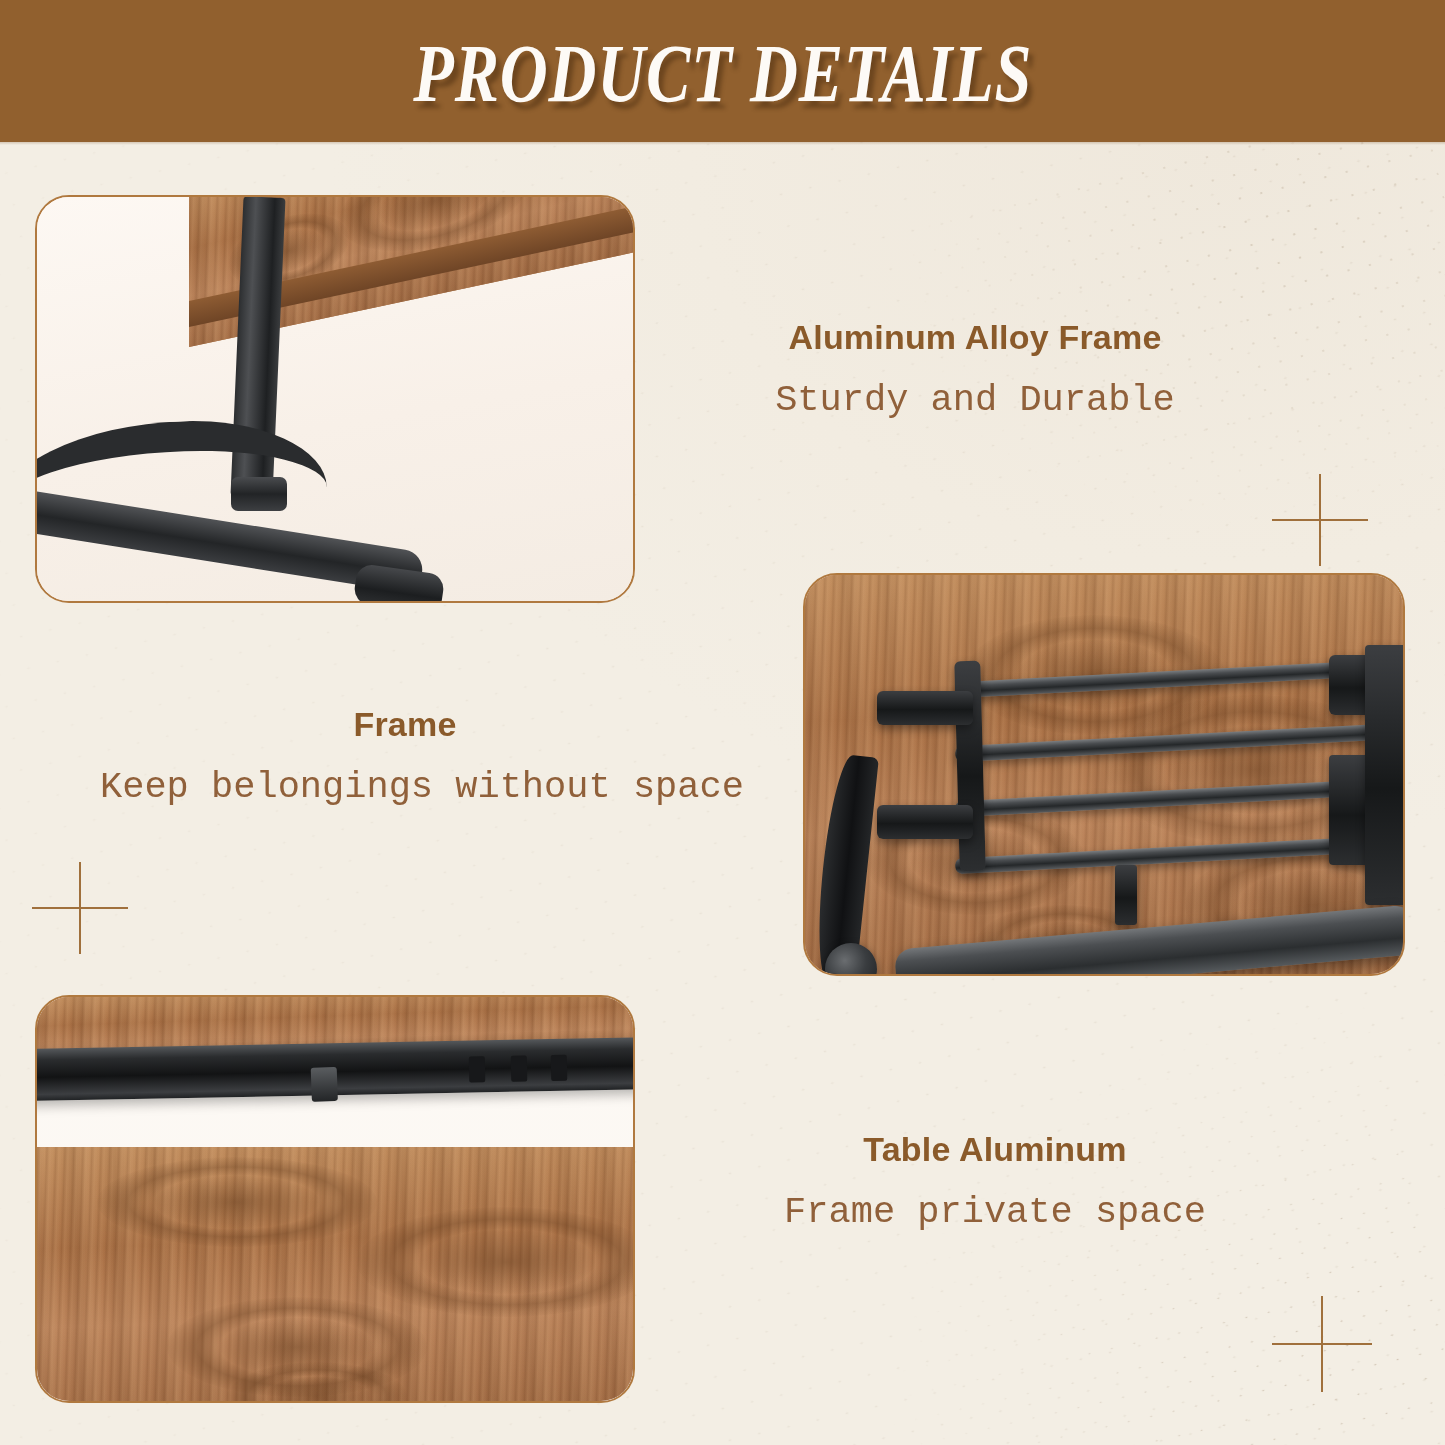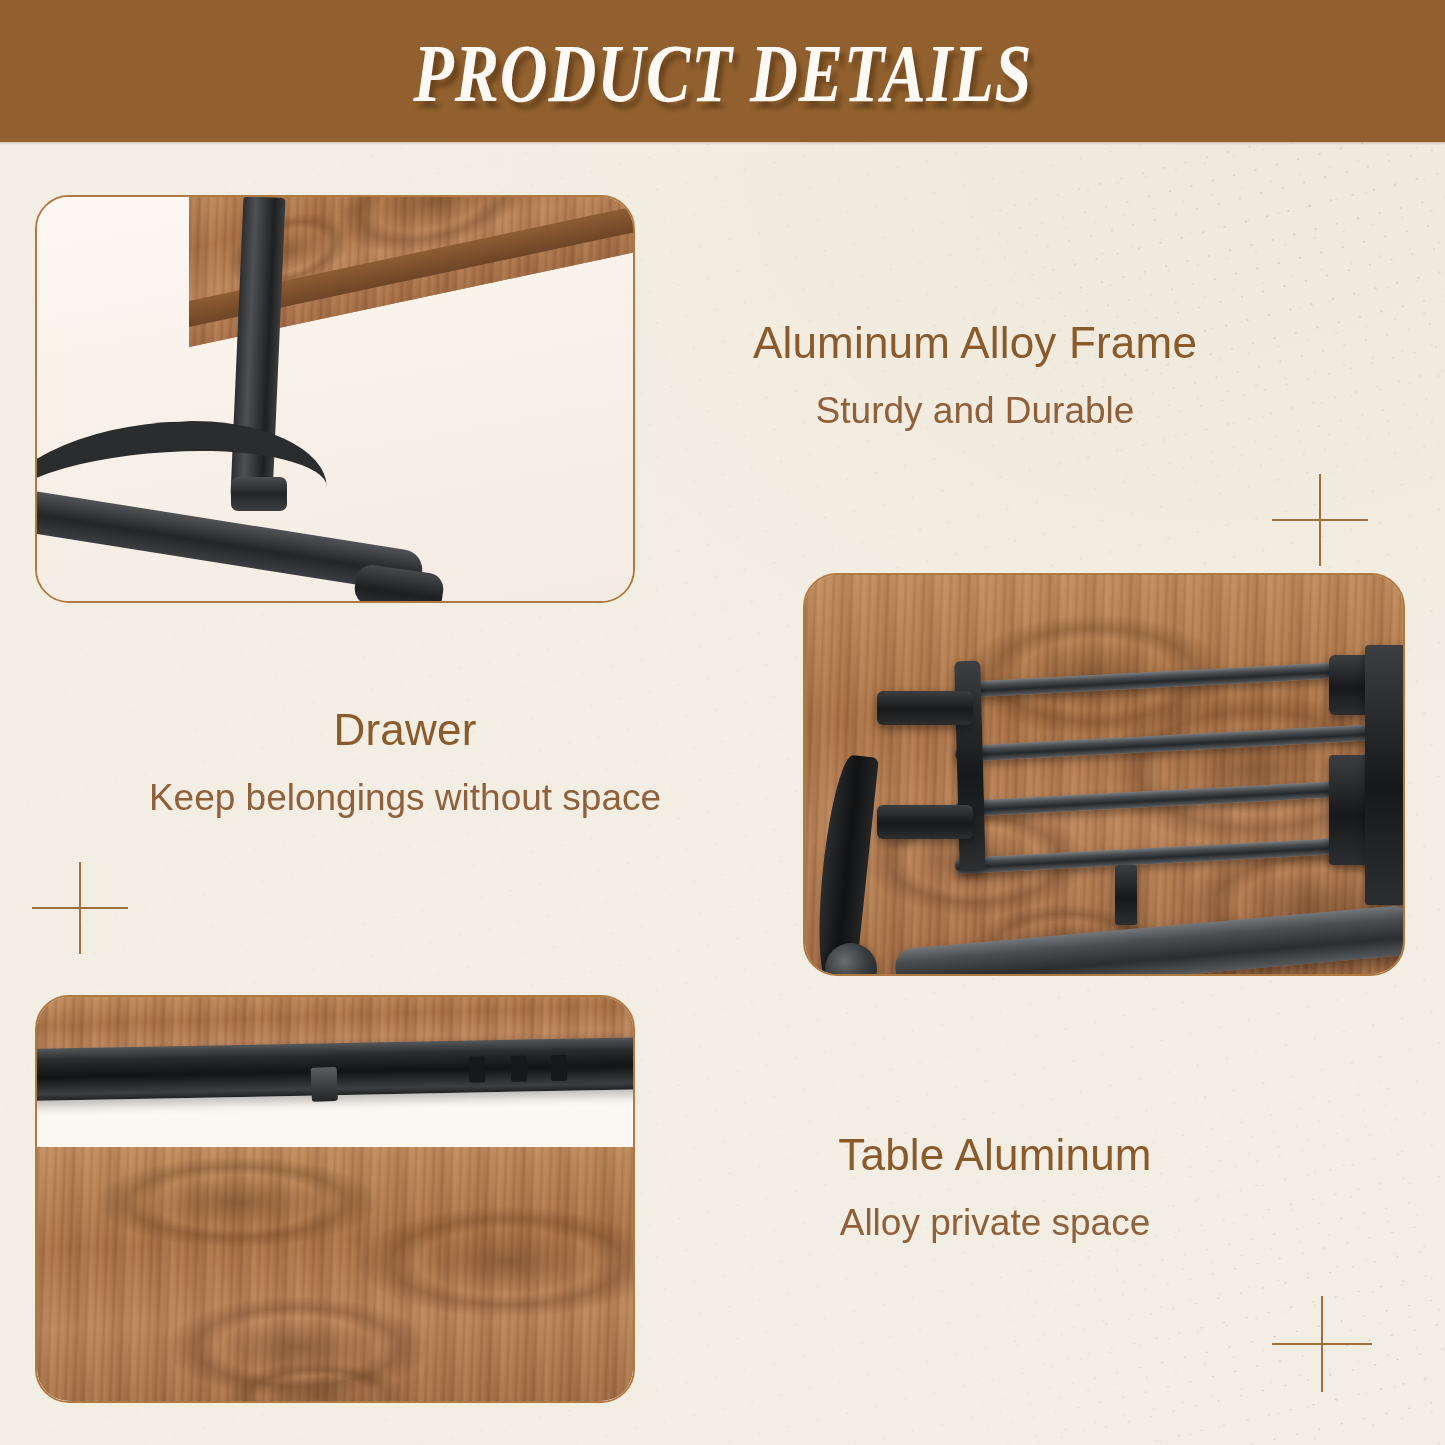--- a/index.html
+++ b/index.html
@@ -263,29 +263,29 @@
   .p3-desk {
     position: absolute;
     left: -10px; top: 150px; width: 640px; height: 270px;
     border-radius: 0 0 60px 0;
   }
 
   
   .feature { position: absolute; text-align: center; }
   .feature-title {
     font-family: "Liberation Sans", sans-serif;
-    font-weight: normal;
+    font-weight: bold;
     color: #8a5a2a;
-    font-size: 44px;
+    font-size: 34px;
     line-height: 1.12;
     letter-spacing: 0.2px;
     white-space: nowrap;
   }
   .feature-sub {
-    font-family: Liberation Sans, sans-serif;
+    font-family: Liberation Mono, monospace;
     font-weight: normal;
     color: #90603a;
     font-size: 37px;
     line-height: 1.2;
     margin-top: 22px;
     white-space: nowrap;
   }
 
   #feat-frame   { left: 680px; top: 318px;  width: 590px; }
   #feat-drawer  { left: 100px; top: 705px;  width: 610px; }
@@ -380,27 +380,27 @@
       </div>
     </div>
   </div>
 
   <div class="feature" id="feat-frame">
     <div class="feature-title">Aluminum Alloy Frame</div>
     <div class="feature-sub">Sturdy and Durable</div>
   </div>
 
   <div class="feature" id="feat-drawer">
-    <div class="feature-title">Drawer</div>
+    <div class="feature-title">Frame</div>
     <div class="feature-sub">Keep belongings without space</div>
   </div>
 
   <div class="feature" id="feat-barrier">
     <div class="feature-title">Table Aluminum</div>
-    <div class="feature-sub">Alloy private space</div>
+    <div class="feature-sub">Frame private space</div>
   </div>
 
   <div class="cross" id="cross-right-top">
     <i class="h"></i>
       <i class="v"></i>
   </div>
   <div class="cross" id="cross-left-mid">
     <i class="h"></i>
       <i class="v"></i>
   </div>

